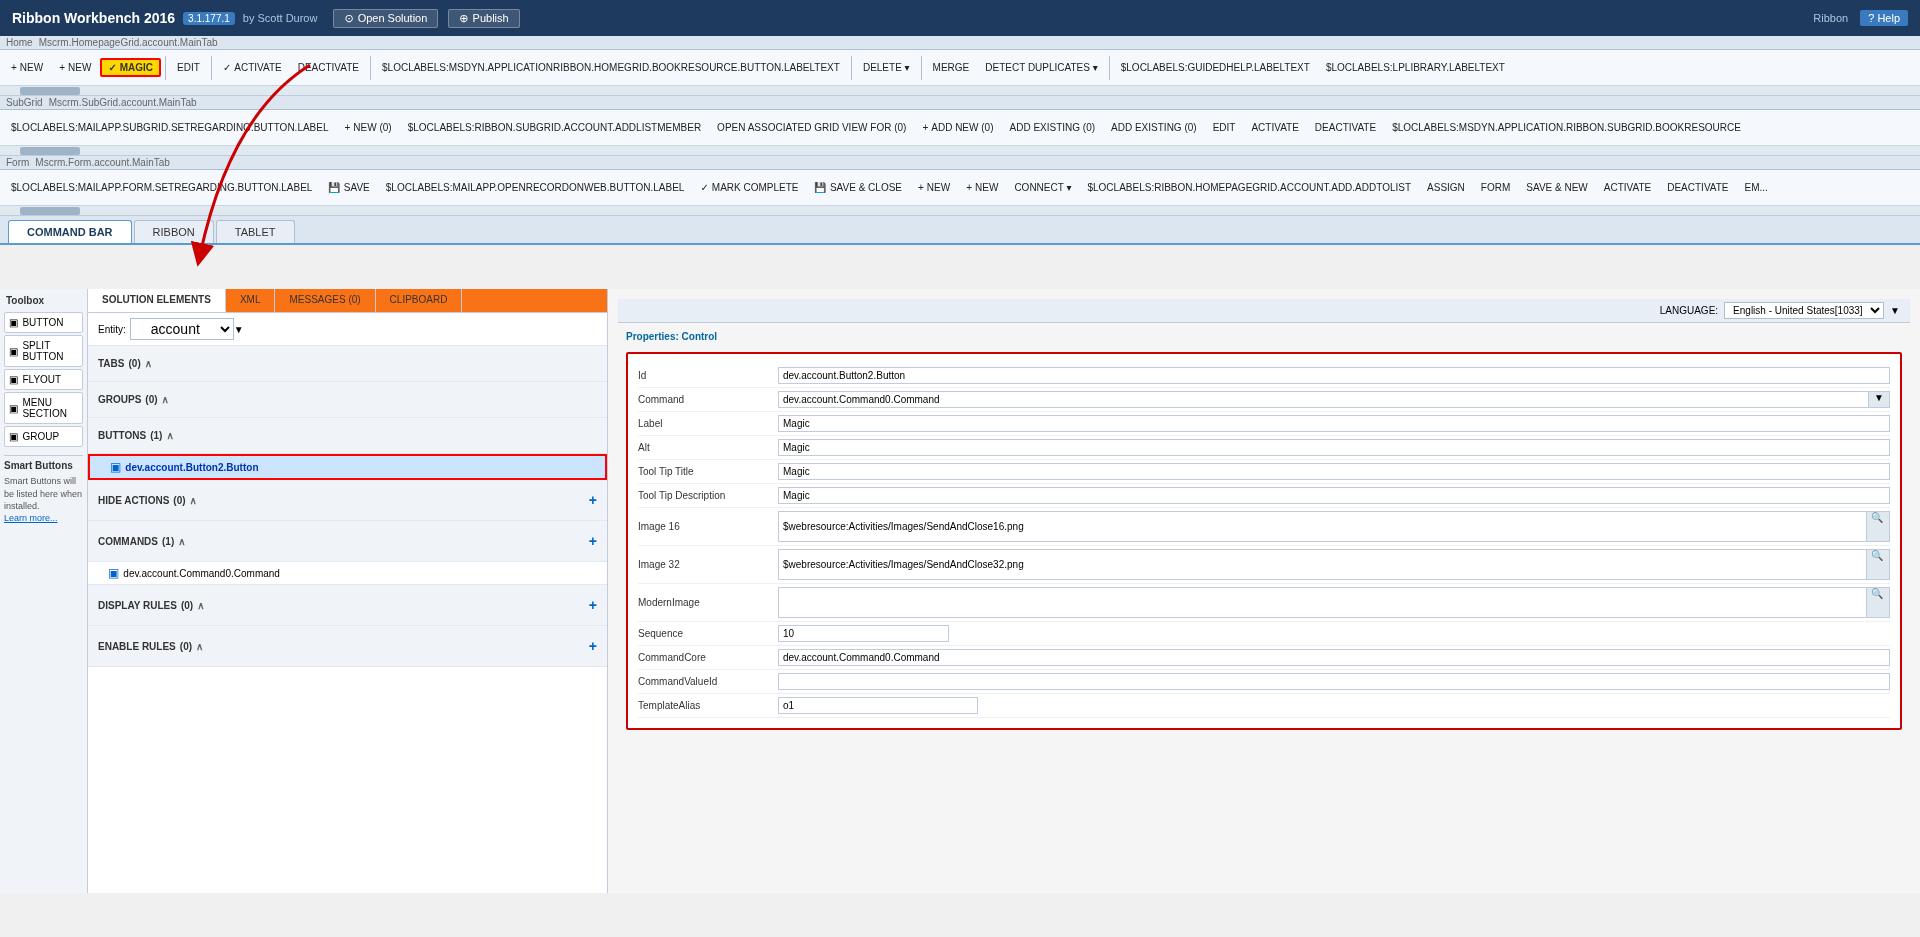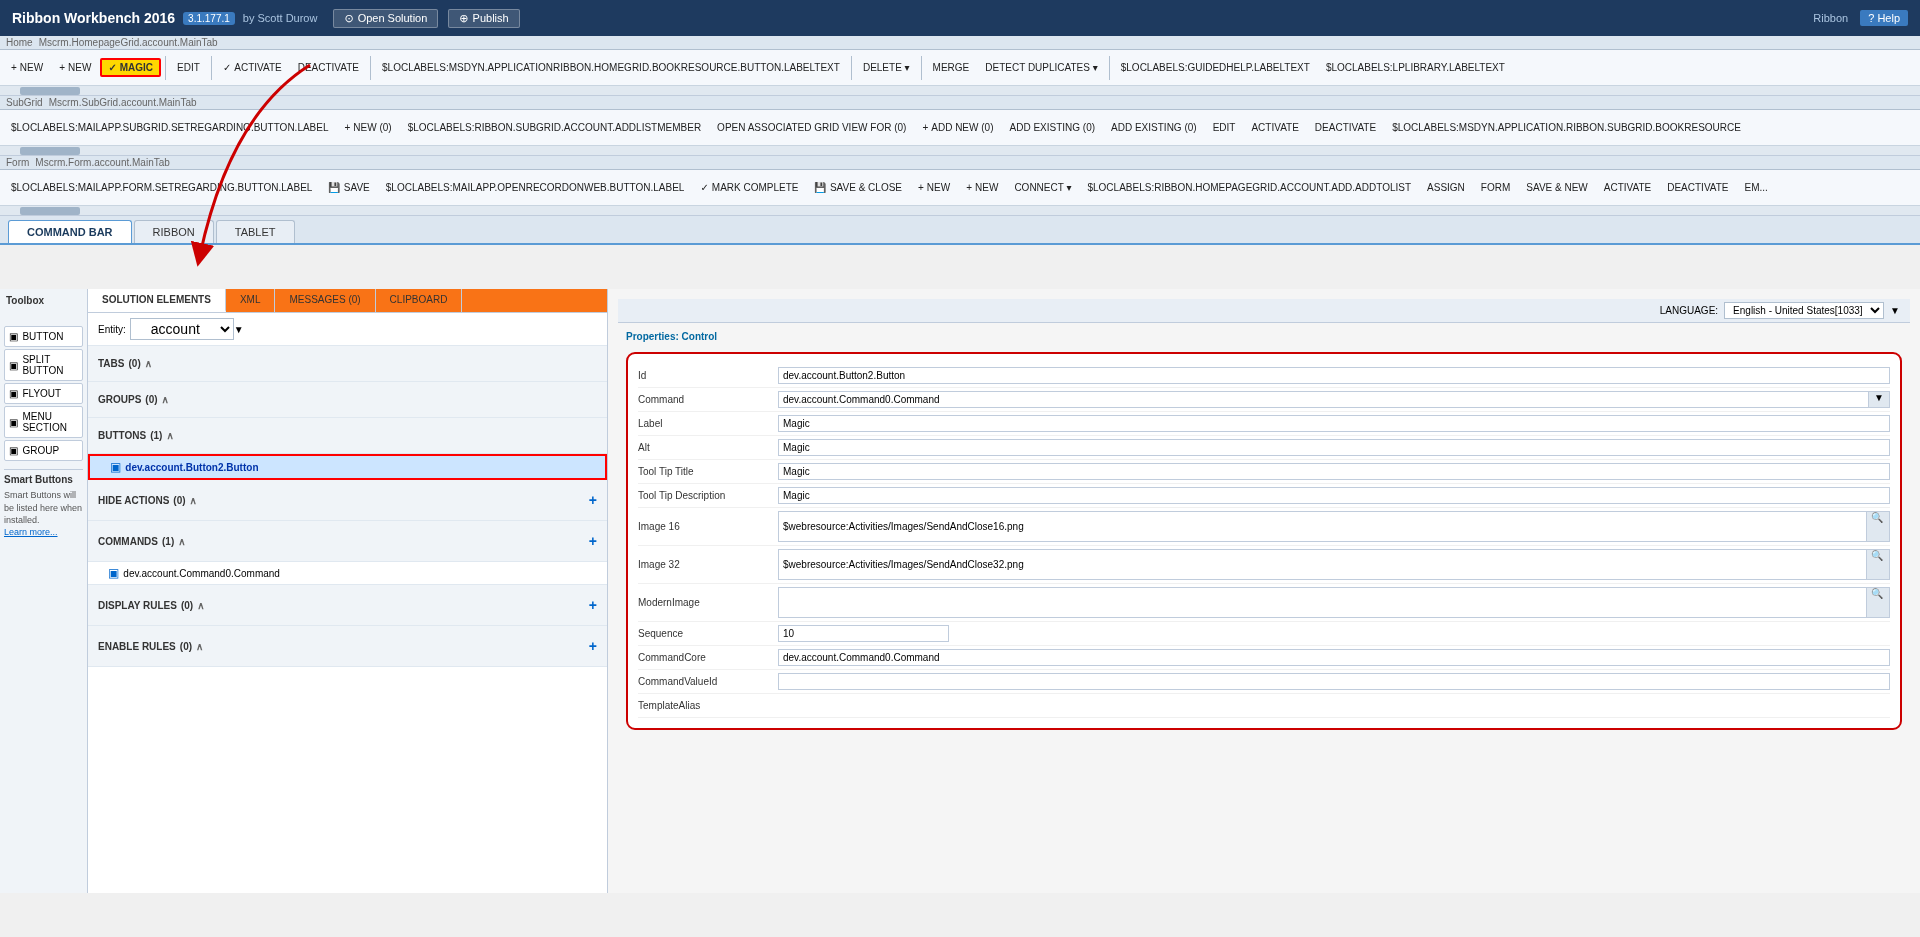--- a/index.html
+++ b/index.html
@@ -85,21 +85,21 @@
       border-color: #5b9bd5;
     }
 
     
     .toolbox {
       width: 88px;
       background: #f0f4f8;
       border-right: 1px solid #c0ccdc;
       padding: 6px 4px;
     }
-    .toolbox-title { font-size: 10px; font-weight: bold; color: #333; margin-bottom: 20px; padding-left: 2px; }
+    .toolbox-title { font-size: 10px; font-weight: bold; color: #333; margin-bottom: 6px; padding-left: 2px; }
     .toolbox-item {
       display: flex;
       align-items: center;
       gap: 4px;
       padding: 4px 4px;
       margin-bottom: 2px;
       border: 1px solid #c0ccdc;
       background: white;
       cursor: pointer;
       font-size: 10px;
@@ -195,21 +195,21 @@
     }
     .properties-header {
       font-size: 10px;
       font-weight: bold;
       color: #0369a1;
       margin-bottom: 10px;
     }
     .properties-box {
       background: white;
       border: 2px solid #cc0000;
-      border-radius: 9px;
+      border-radius: 2px;
       padding: 10px;
     }
     .prop-row {
       display: flex;
       align-items: center;
       padding: 3px 0;
       border-bottom: 1px solid #f0f0f0;
       min-height: 24px;
     }
     .prop-label {
@@ -606,20 +606,23 @@
 
             <div class="prop-row">
               <span class="prop-label">CommandValueId</span>
               <div class="prop-value">
                 <input class="prop-input" value="" style="">
               </div>
             </div>
 
             <div class="prop-row">
               <span class="prop-label">TemplateAlias</span>
+              <div class="prop-value">
+                <input class="prop-input" value="o1" style="width: 200px;">
+              </div>
             </div>
 
           </div>
         </div>
       </div>
 
     </div>
   </div>
 
 </div>

